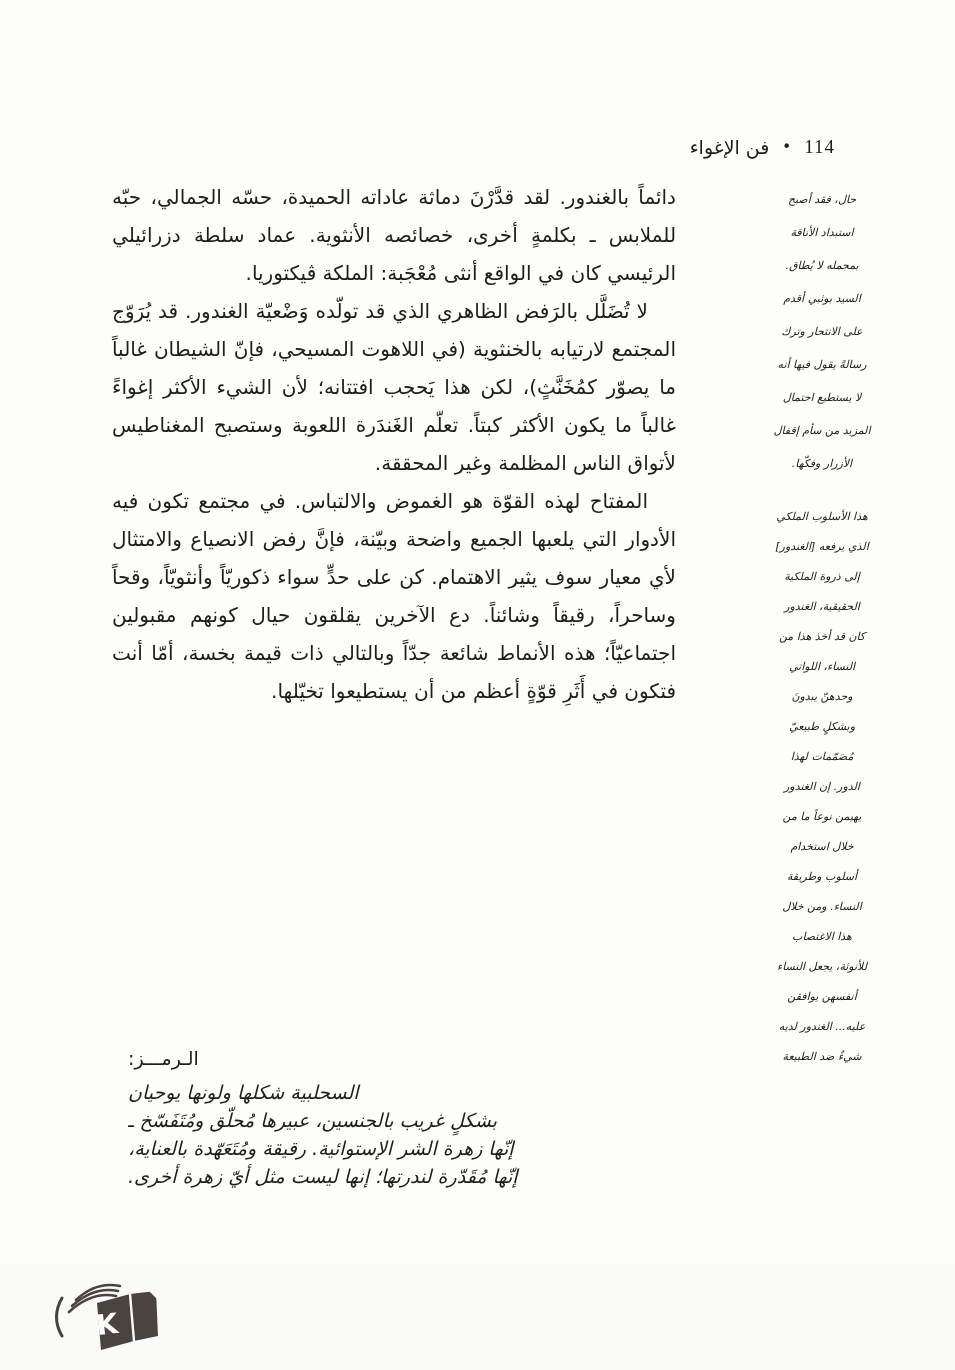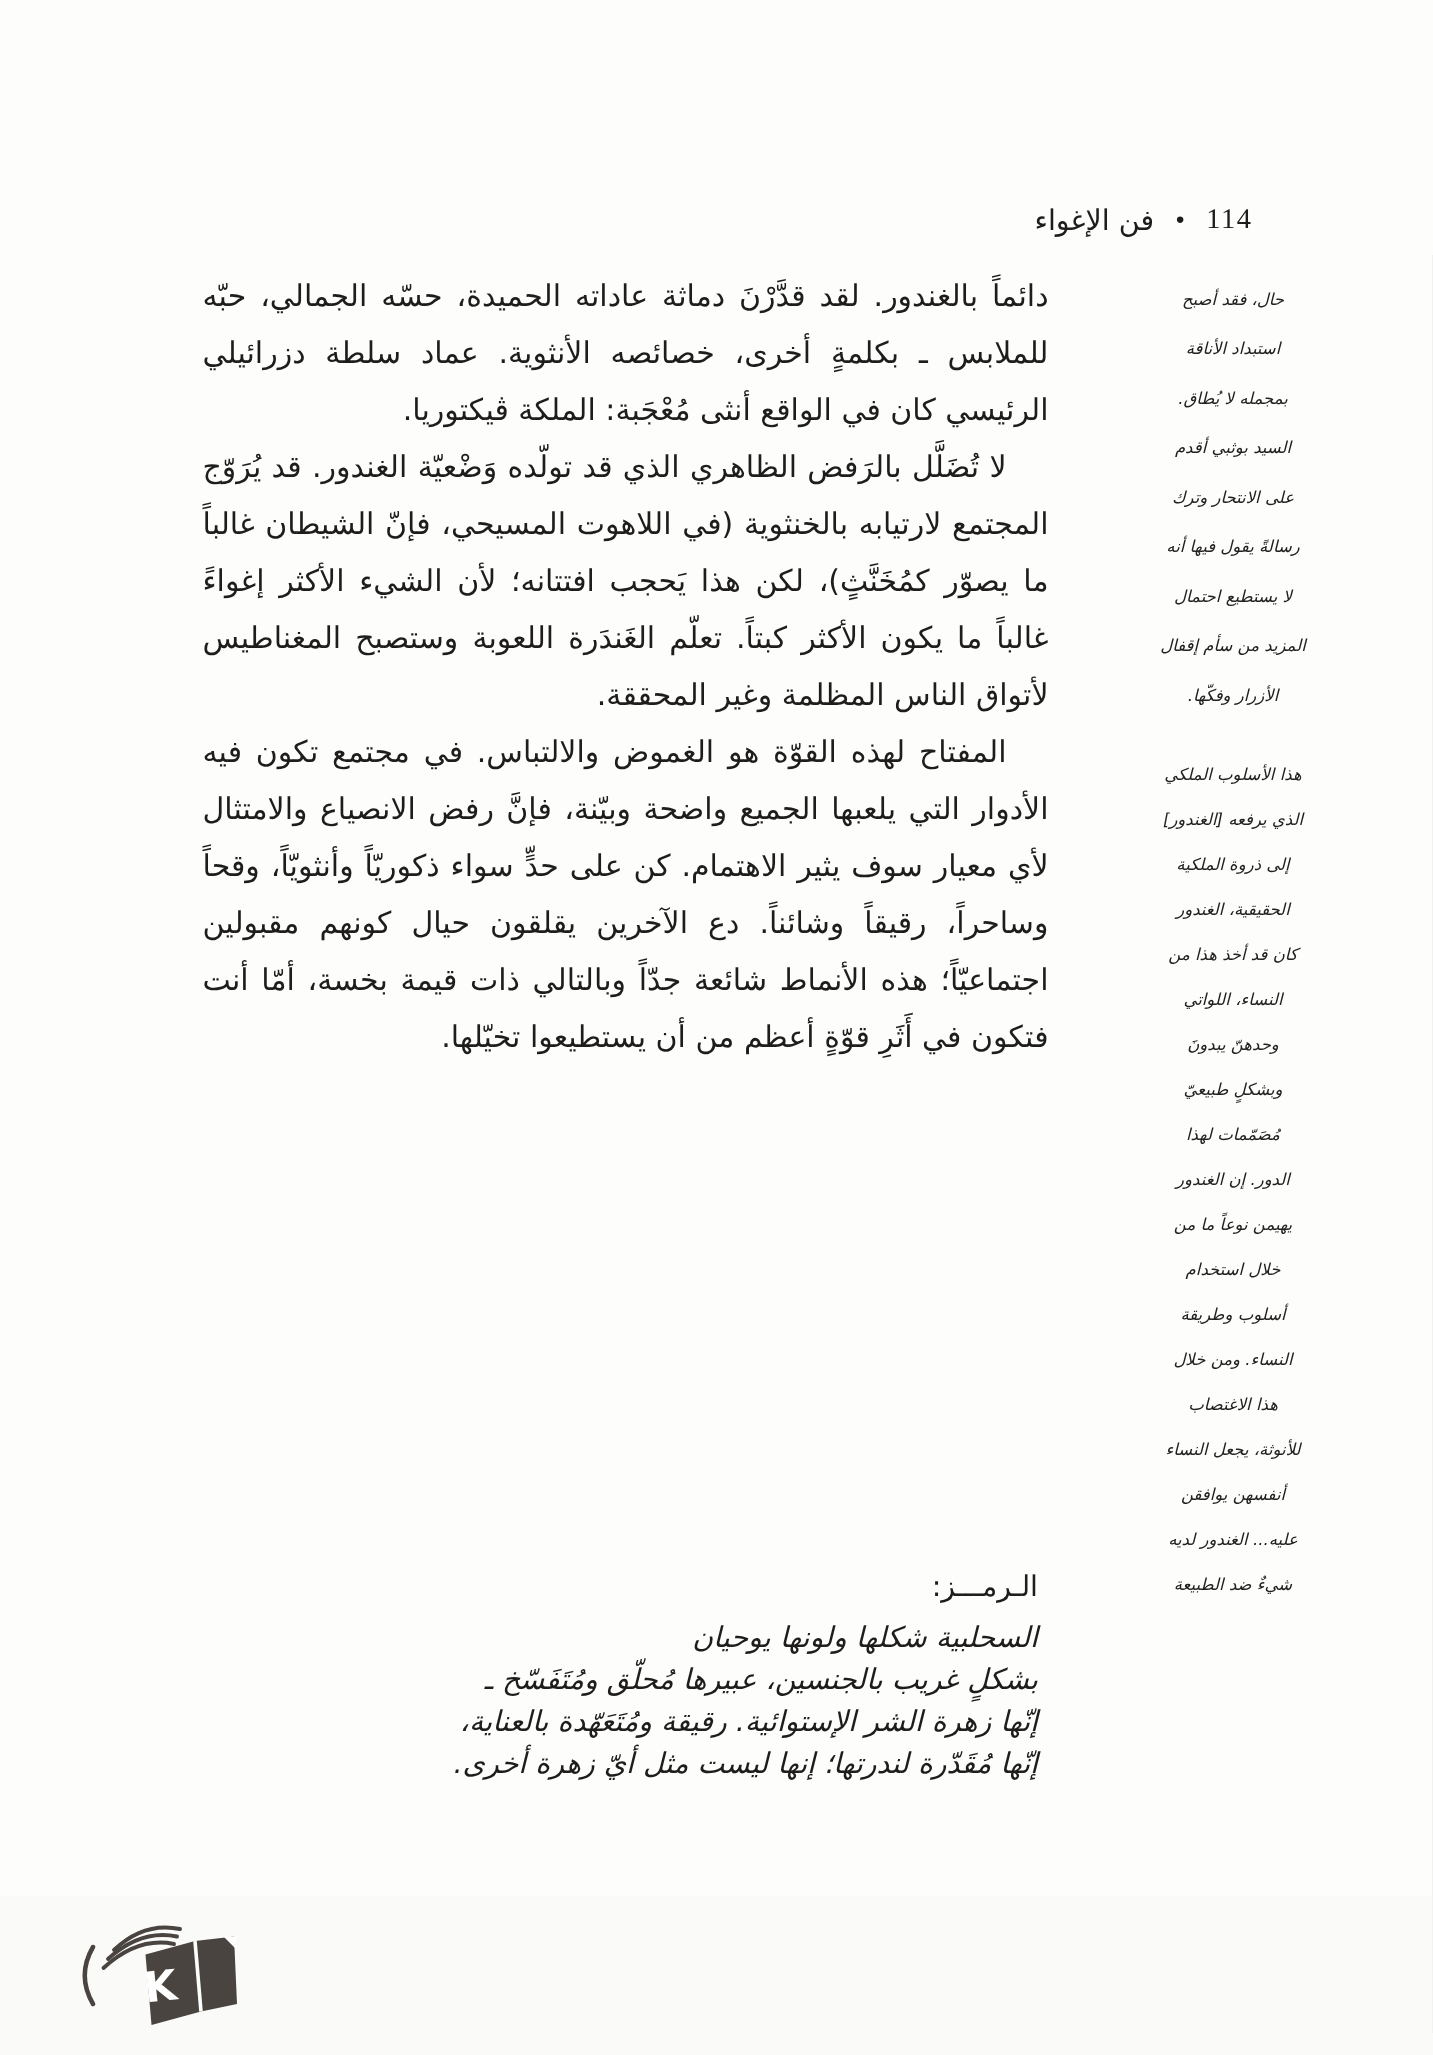--- a/index.html
+++ b/index.html
@@ -30,21 +30,21 @@
     gap: 13px;
     white-space: nowrap;
   }
   .running-head .num { font-family: Liberation Serif, serif; letter-spacing: 1px; }
   .running-head .bullet { font-size: 15px; line-height: 1; }
 
   
   .main-col {
     position: absolute;
     top: 178px;
-    left: 135px;
+    left: 112px;
     width: 564px;
     direction: rtl;
     text-align: justify;
     font-size: 20px;
     line-height: 38px;
   }
   .main-col p { margin: 0; }
   .main-col p.indent { text-indent: 28px; }
 
   
@@ -63,21 +63,21 @@
   .sb-attr   { white-space: pre-line; line-height: 33px; margin-top: 14px; }
   .sb-quote2 { white-space: pre-line; line-height: 30px; margin-top: 22px; }
 
   
   .symbol-block {
     position: absolute;
     top: 1038px;
     left: 128px;
     width: 564px;
     direction: rtl;
-    text-align: right;
+    text-align: left;
     font-style: italic;
     font-size: 19px;
   }
   .symbol-title { line-height: 40px; font-style: normal; }
   .symbol-body  { white-space: pre-line; line-height: 28px; }
 
   
   .footer-band {
     position: absolute;
     left: 0;

